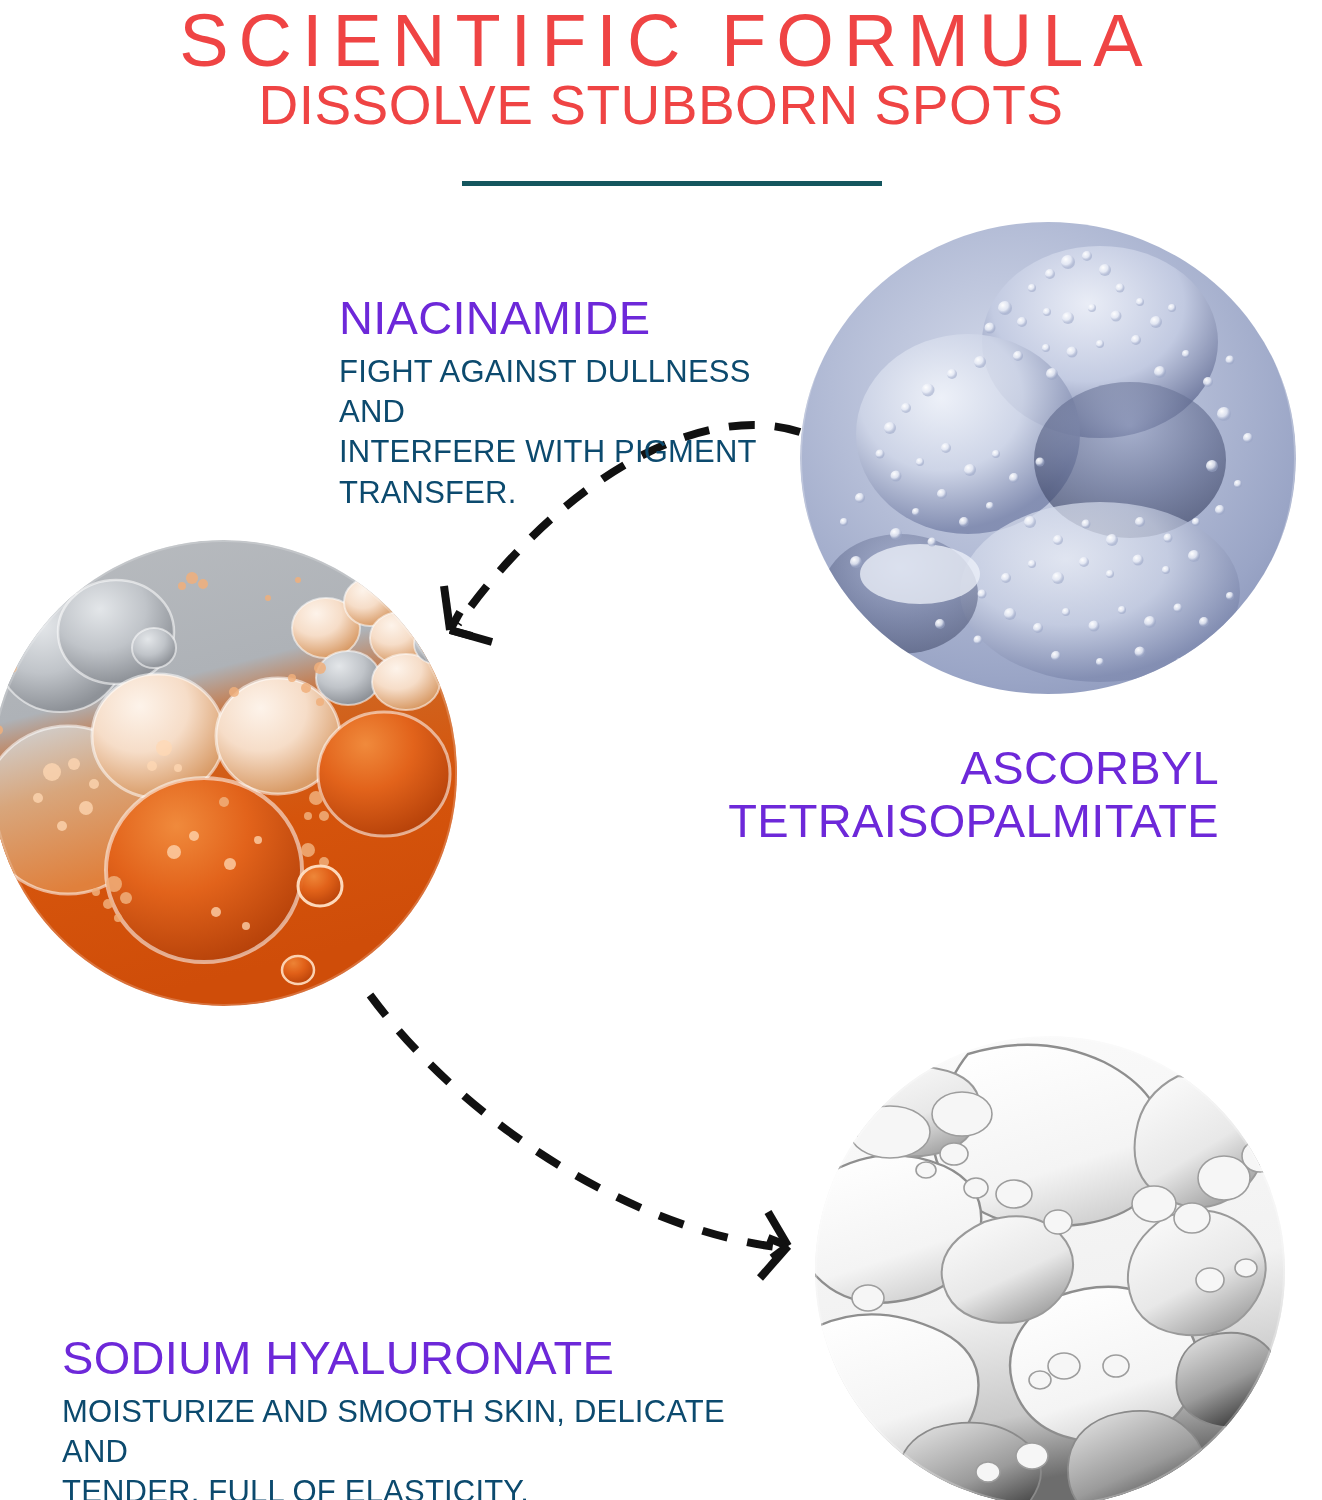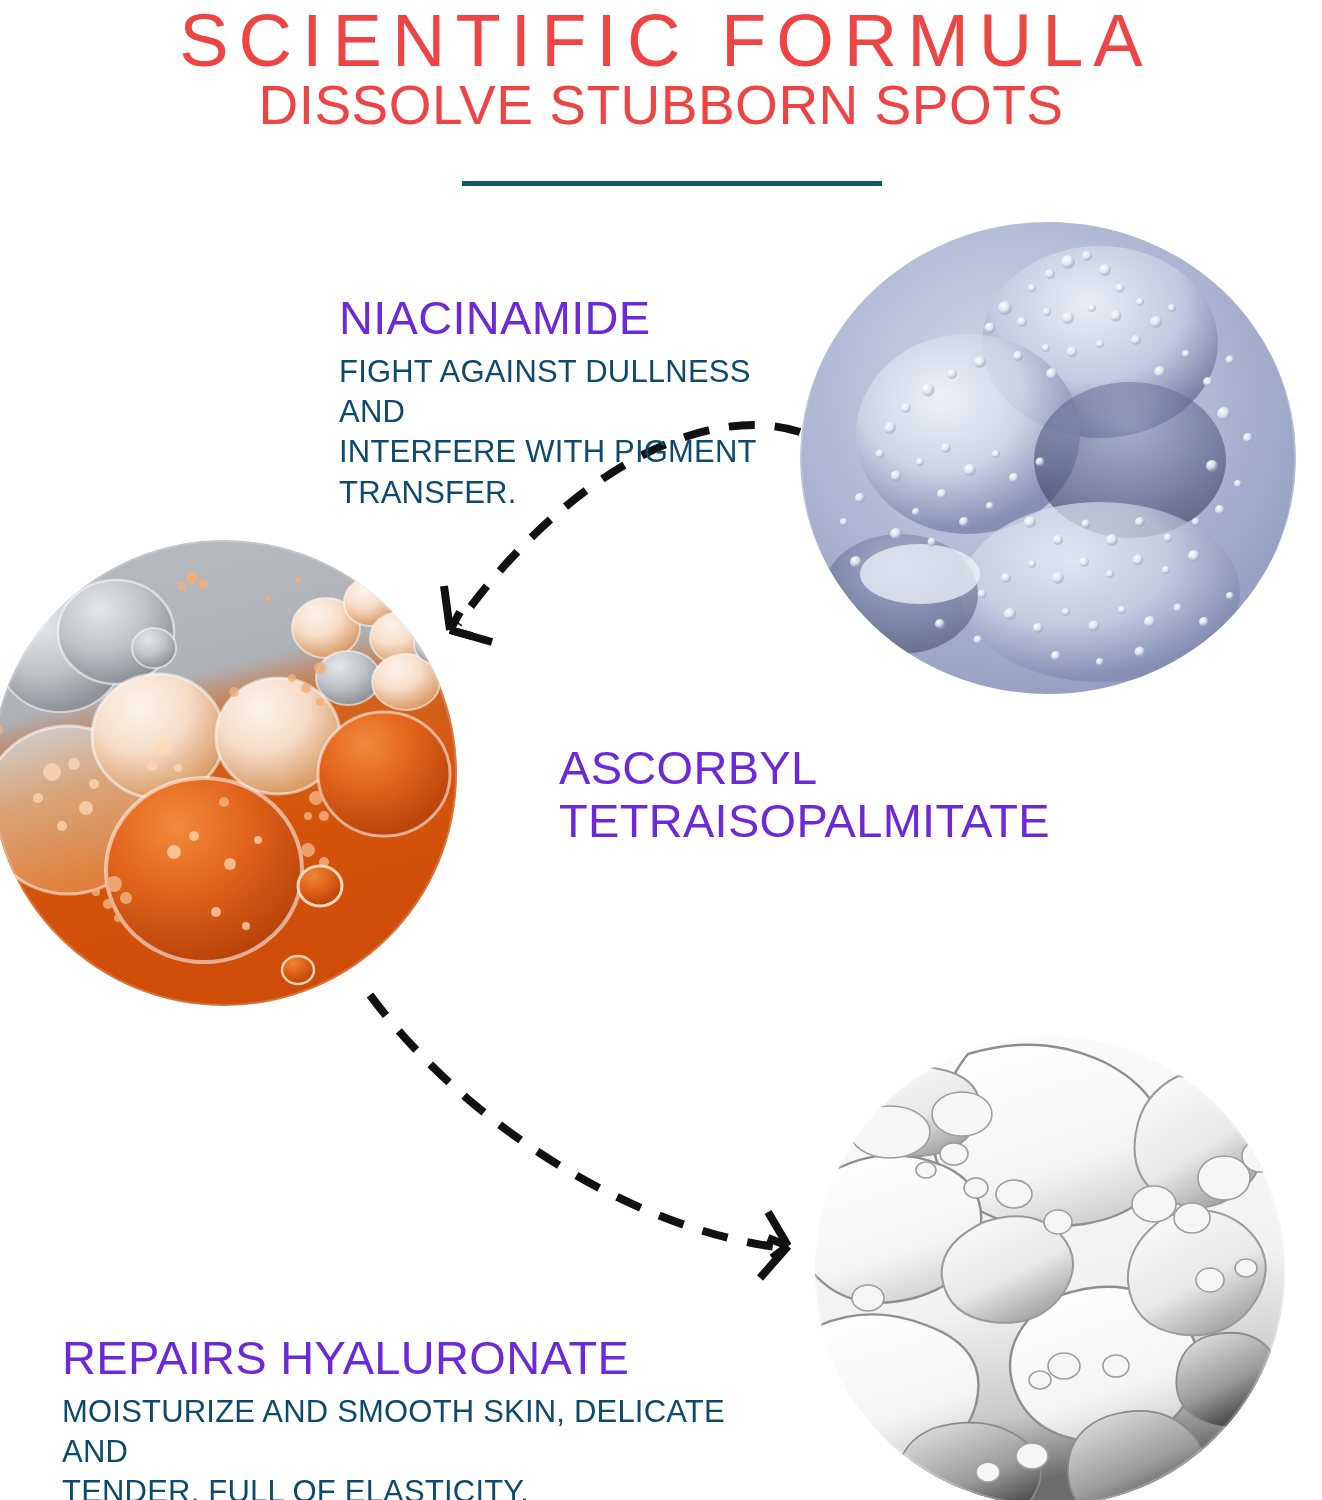--- a/index.html
+++ b/index.html
@@ -75,20 +75,21 @@
     position: absolute;
     left: 339px;
     top: 292px;
     width: 470px;
   }
   #block-ascorbyl {
     position: absolute;
     left: 559px;
     top: 742px;
     width: 660px;
+    text-align: right;
   }
   #block-sodium {
     position: absolute;
     left: 62px;
     top: 1332px;
     width: 730px;
   }
 
   
   .photo-circle {
@@ -479,18 +480,18 @@
 INTERFERE WITH PIGMENT
 TRANSFER.</div>
   </div>
 
   <div id="block-ascorbyl">
     <div class="ing-head">ASCORBYL
 TETRAISOPALMITATE</div>
   </div>
 
   <div id="block-sodium">
-    <div class="ing-head">REPAIRS HYALURONATE</div>
+    <div class="ing-head">SODIUM HYALURONATE</div>
     <div class="ing-body">MOISTURIZE AND SMOOTH SKIN, DELICATE AND
 TENDER, FULL OF ELASTICITY.</div>
   </div>
 
 </div>
 
 </body></html>

